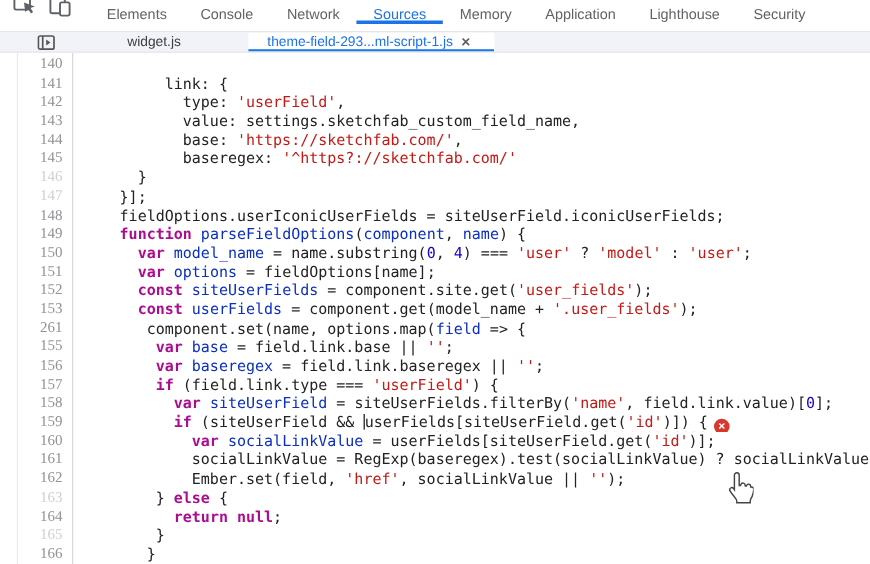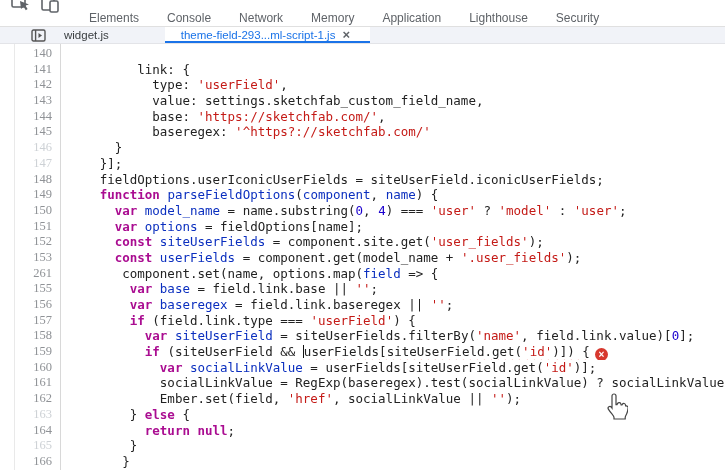--- a/index.html
+++ b/index.html
@@ -5,36 +5,36 @@
   * { box-sizing: border-box; margin: 0; padding: 0; }
   html,body { width:725px; height:470px; overflow:hidden; background:#fff;
               font-family:"Liberation Sans", sans-serif; }
   :root{
     --accent:#1a73e8; --kw:#aa0d91; --def:#0b2fbf; --num:#1c00cf; --str:#c41a16;
     --plain:#222222; --err:#d7382e; --sq:#e53935; --ln:#8f9296; --lndim:#cdd1d5;
   }
   .devtools{ position:relative; width:725px; height:470px; }
 
   
-  .row1{ height:27px; display:flex; align-items:flex-end; border-bottom:1px solid #e0e0e0;
+  .row1{ height:27px; display:flex; align-items:center; border-bottom:1px solid #e0e0e0;
          overflow:hidden; background:#fff; }
   .tb-icons{ display:flex; align-items:flex-start; padding-left:6px; }
   .icon-btn{ width:30px; height:27px; border:none; background:none; display:flex;
              justify-content:center; align-items:flex-start; cursor:pointer; }
   .icon-btn svg{ margin-top:-7px; }
   .tb-divider{ width:1px; background:#dadce0; margin:0 4px; }
   .main-tabs{ display:flex; flex:1; overflow:hidden; }
   .main-tab{ padding:0 14px; display:flex; align-items:flex-start; font-size:12px;
              color:#5f6368; white-space:nowrap; cursor:pointer; position:relative; }
   .main-tab span{ margin-top:-2px; line-height:15px; }
   .main-tab.active{ color:var(--accent); box-shadow: inset 0 -3px 0 var(--accent); }
 
   
   .row2{ height:17px; background:#f1f3f8; border-bottom:1px solid #e3e4e8; display:flex;
-         align-items:stretch; overflow:hidden; }
+         align-items:stretch; overflow:hidden;gap:42px; }
   .nav-toggle{ border:none; background:none; margin-left:28px; width:20px; display:flex;
                align-items:center; justify-content:center; cursor:pointer; }
   .file-tabs{ display:flex; align-items:stretch; }
   .file-tab{ display:flex; align-items:center; padding:0 16px; font-size:11.5px;
              color:#3c4043; white-space:nowrap; cursor:pointer; }
   .file-tab.active{ margin-left:40px; background:#fff; color:var(--accent);
                     box-shadow: inset 0 -2px 0 var(--accent); padding-right:20px; }
   .file-close{ margin-left:7px; color:#5f6368; font-size:13px; line-height:10px;
                cursor:pointer; font-weight:bold; }
 
@@ -87,20 +87,23 @@
     <div class="main-tabs" id="main-tabs">
         <div class="main-tab">
           <span>Elements</span>
         </div>
         <div class="main-tab">
           <span>Console</span>
         </div>
         <div class="main-tab">
           <span>Network</span>
         </div>
+        <div class="main-tab active">
+          <span>Sources</span>
+        </div>
         <div class="main-tab">
           <span>Memory</span>
         </div>
         <div class="main-tab">
           <span>Application</span>
         </div>
         <div class="main-tab">
           <span>Lighthouse</span>
         </div>
         <div class="main-tab">

